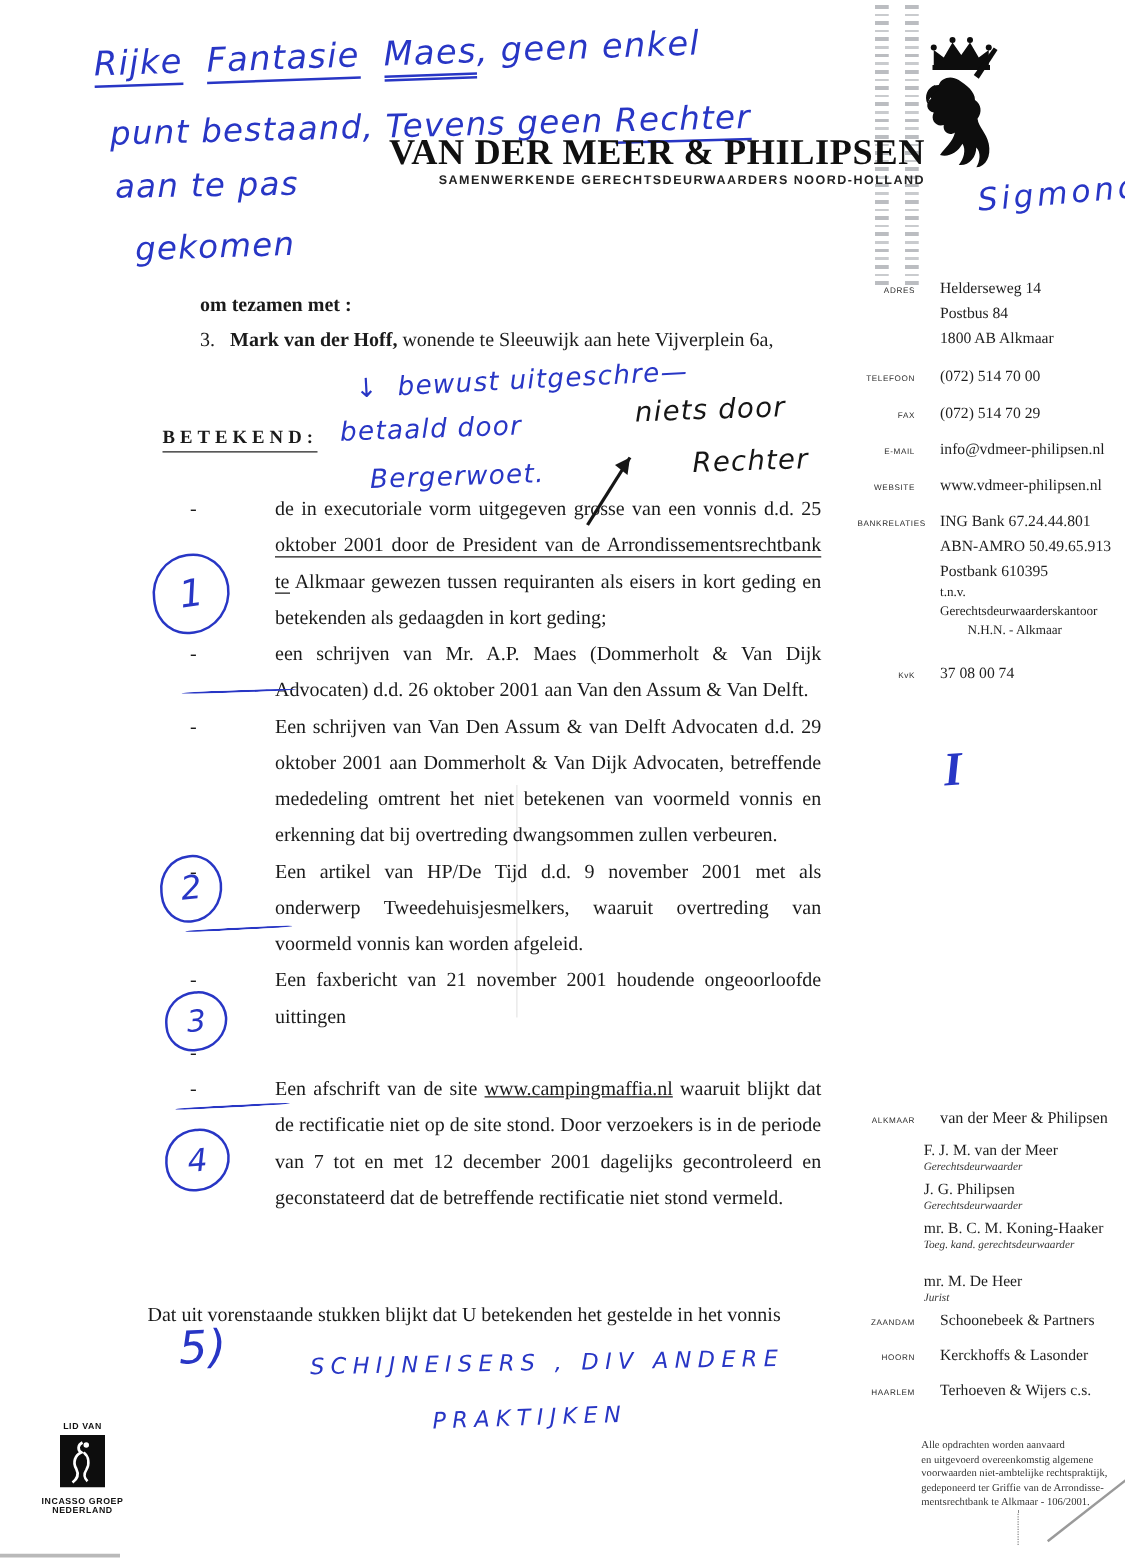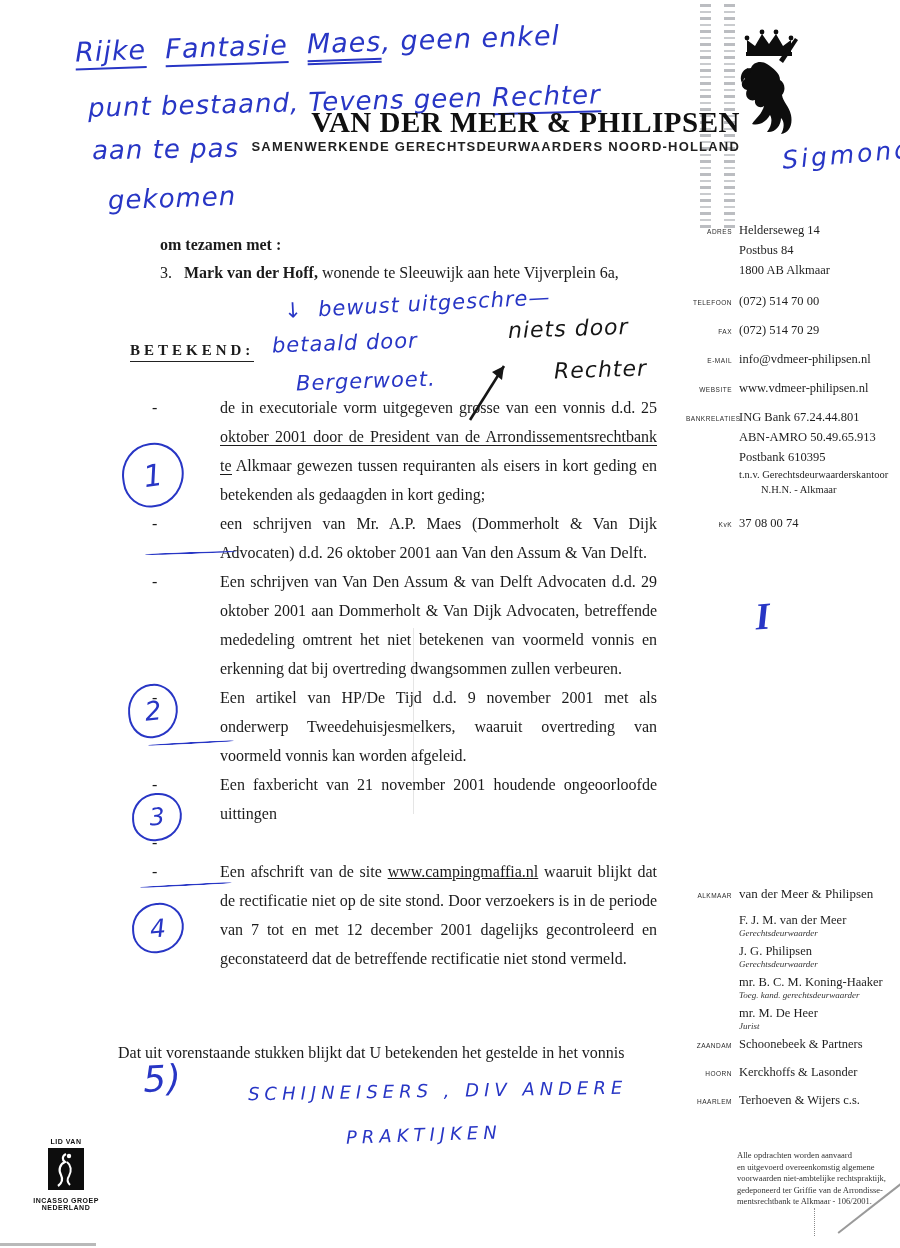--- a/index.html
+++ b/index.html
@@ -13,37 +13,37 @@
       white-space:nowrap;letter-spacing:1px;}
   .u1{border-bottom:2px solid #2836c5;padding-bottom:1px;}
   .u2{border-bottom:5px double #2836c5;padding-bottom:1px;}
   .circ{border:2.5px solid #2836c5;border-radius:52% 48% 55% 45%;display:flex;
         align-items:center;justify-content:center;font-family:"DejaVu Sans",sans-serif;
         font-style:italic;color:#2836c5;background:transparent;}
   .swoosh{height:0;border-bottom:2.5px solid #2836c5;border-radius:50%;}
   
   .tagline{font-style:italic;font-weight:bold;font-size:13.5px;color:#111;}
   .lh-name{font-weight:bold;font-size:29px;letter-spacing:0.5px;color:#101010;}
-  .lh-sub{font-family:"Liberation Sans",sans-serif;font-weight:bold;font-size:13px;
+  .lh-sub{font-family:"Liberation Sans",sans-serif;font-weight:bold;font-size:10px;
           letter-spacing:1.2px;color:#222;}
   
   .lead{font-weight:bold;font-size:16px;}
   .body-list{font-size:16px;line-height:29px;color:#1b1b1b;}
   .item{display:flex;}
   .item .dash{width:68px;padding-left:2px;flex:none;}
   .item .txt{width:437px;text-align:justify;}
   .betekend{font-weight:bold;font-size:15px;letter-spacing:4px;
             border-bottom:1.5px solid #222;padding-bottom:2px;}
   .typed-u{border-bottom:1.5px solid #1b1b1b;}
   .link-u{text-decoration:underline;}
   
   .side-label{font-family:"Liberation Sans",sans-serif;font-size:6.5px;letter-spacing:.5px;
               color:#2a2a2a;text-align:right;text-transform:uppercase;}
   .side-val{font-size:12.5px;color:#1e1e1e;line-height:20px;}
-  .srow{display:grid;grid-template-columns:46px 1fr;column-gap:7px;align-items:baseline;}
+  .srow{display:grid;grid-template-columns:46px 1fr;column-gap:20px;align-items:baseline;}
   .role{font-style:italic;font-size:9px;color:#333;line-height:11px;}
   .legal{font-size:8.5px;line-height:11.5px;color:#333;}
   .member{font-family:"Liberation Sans",sans-serif;font-weight:bold;font-size:7px;
           letter-spacing:.5px;color:#111;text-align:center;}
   
   .noise-col{position:absolute;top:0;width:11px;height:100%;opacity:.45;filter:blur(.4px);
      background:repeating-linear-gradient(180deg,#6b6e78 0 3px,transparent 3px 7px,
                 #8a8d95 7px 9px,transparent 9px 13px);}
   .crease{background:rgba(0,0,0,0.10);}
 </style>
@@ -237,21 +237,21 @@
         <div class="role">Gerechtsdeurwaarder</div>
       </div>
       <div style="margin-top:5px;">
         <div class="side-val" style="line-height:15px;">J. G. Philipsen</div>
         <div class="role">Gerechtsdeurwaarder</div>
       </div>
       <div style="margin-top:5px;">
         <div class="side-val" style="line-height:15px;">mr. B. C. M. Koning-Haaker</div>
         <div class="role">Toeg. kand. gerechtsdeurwaarder</div>
       </div>
-      <div style="margin-top:5px;">
+      <div style="margin-top:17px;">
         <div class="side-val" style="line-height:15px;">mr. M. De Heer</div>
         <div class="role">Jurist</div>
       </div>
     </div>
     <div class="srow" style="margin-top:2px;">
       <span class="side-label">ZAANDAM</span>
       <span class="side-val">Schoonebeek &amp; Partners</span>
     </div>
     <div class="srow" style="margin-top:8px;">
       <span class="side-label">HOORN</span>

